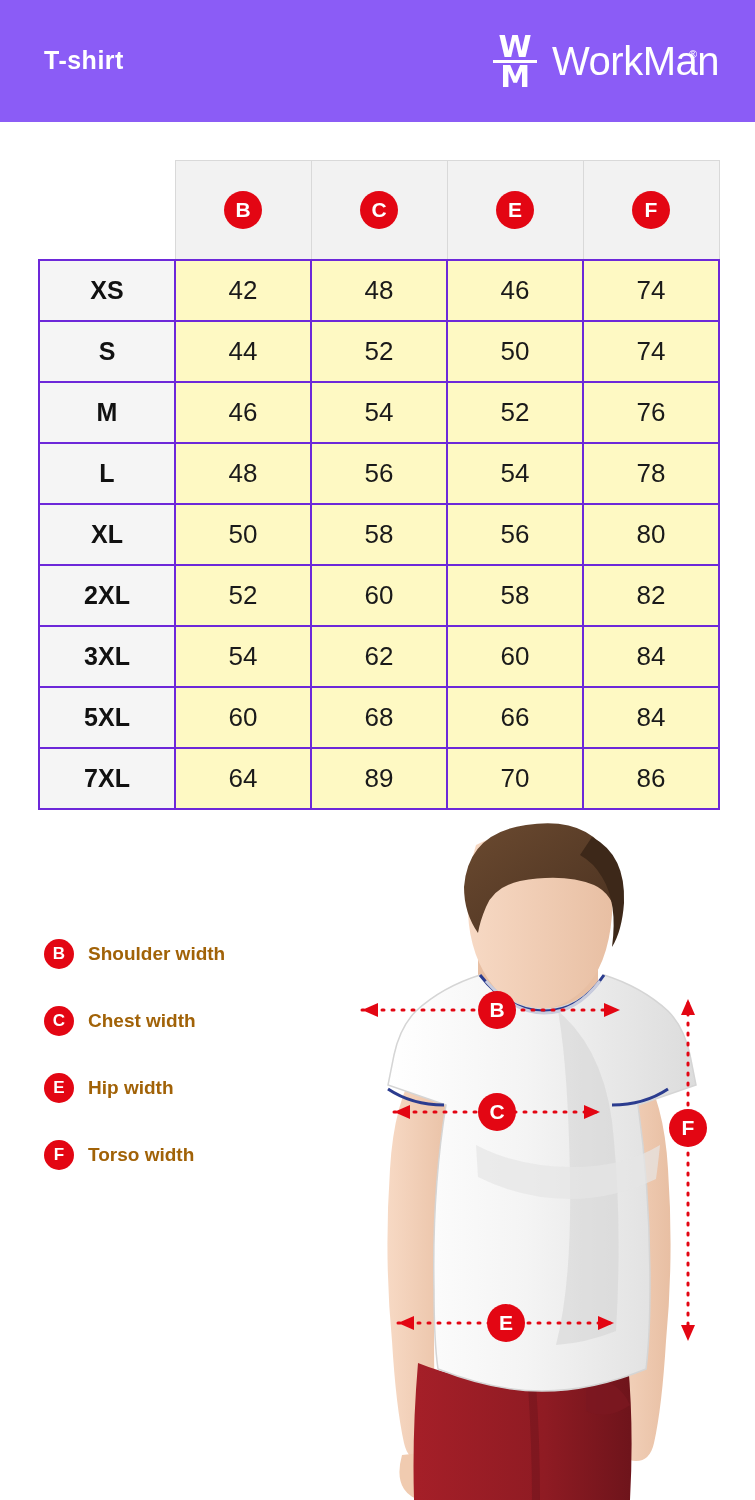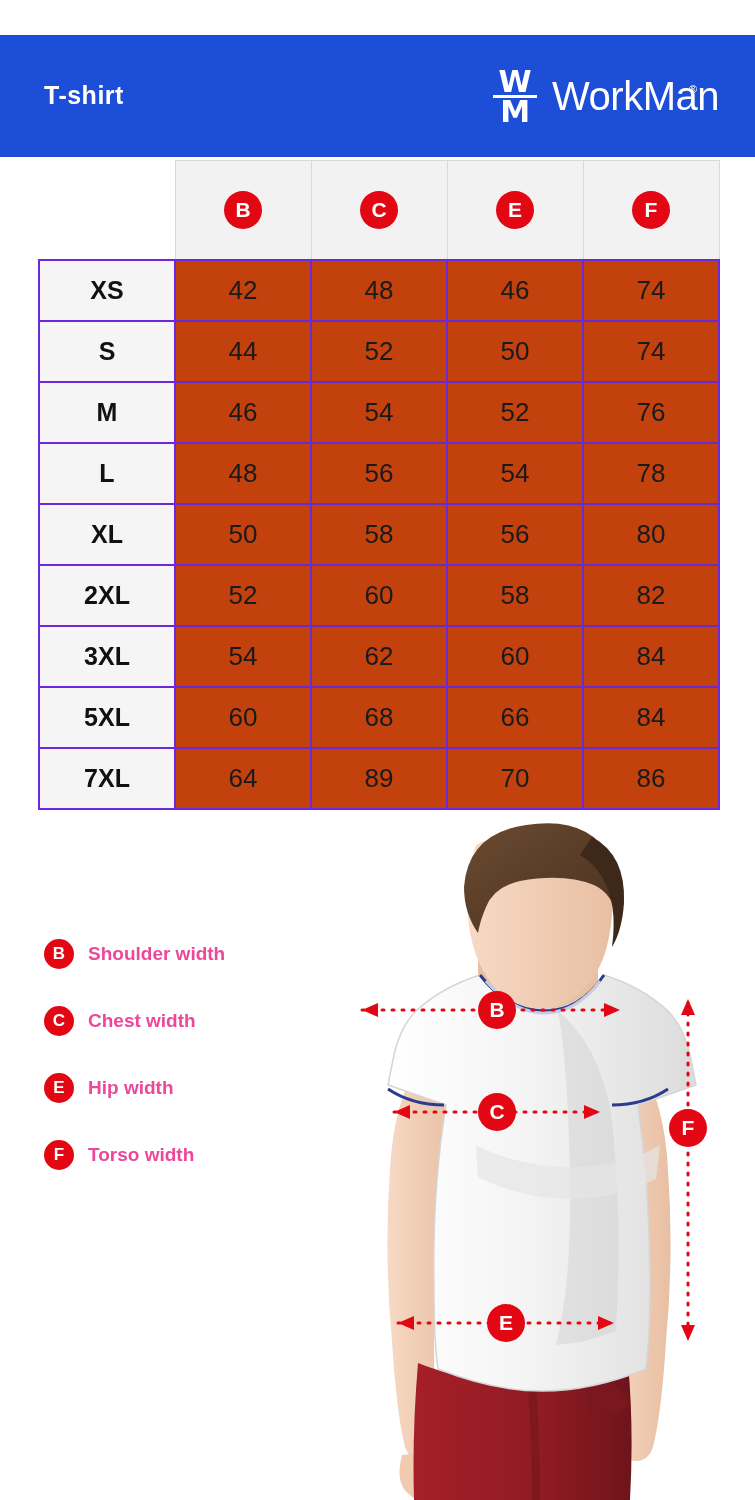--- a/index.html
+++ b/index.html
@@ -14,24 +14,23 @@
     overflow: hidden;
     position: relative;
   }
 
   
   .header {
     position: absolute;
     left: 0; top: 0;
     width: 755px;
     height: 122px;
-    background: #1d4ed8;
+    background: #8b5cf6;
     display: flex;
     align-items: center;
-    margin-top: 35px;
   }
   .header-title {
     position: absolute;
     left: 44px;
     top: 46px;
     color: #ffffff;
     font-size: 25px;
     font-weight: bold;
     letter-spacing: 0.5px;
   }
@@ -122,21 +121,21 @@
     color: #1a1a1a;
     background: #ffffff;
   }
   table.size-table td.size-label {
     background: #f5f5f5;
     font-weight: bold;
     font-size: 25px;
     color: #111111;
   }
   table.size-table td.val {
-    background: #c2410c;
+    background: #fef9c3;
   }
 
   .badge {
     display: inline-block;
     width: 38px;
     height: 38px;
     line-height: 38px;
     border-radius: 50%;
     background: #e30613;
     color: #ffffff;
@@ -164,21 +163,21 @@
     border-radius: 50%;
     background: #e30613;
     color: #ffffff;
     font-size: 17px;
     font-weight: bold;
     text-align: center;
     flex: 0 0 auto;
   }
   .legend-text {
     margin-left: 14px;
-    color: #ec4899;
+    color: #a16207;
     font-size: 19px;
     font-weight: bold;
   }
 
   
   .figure {
     position: absolute;
     left: 300px;
     top: 815px;
     width: 455px;

